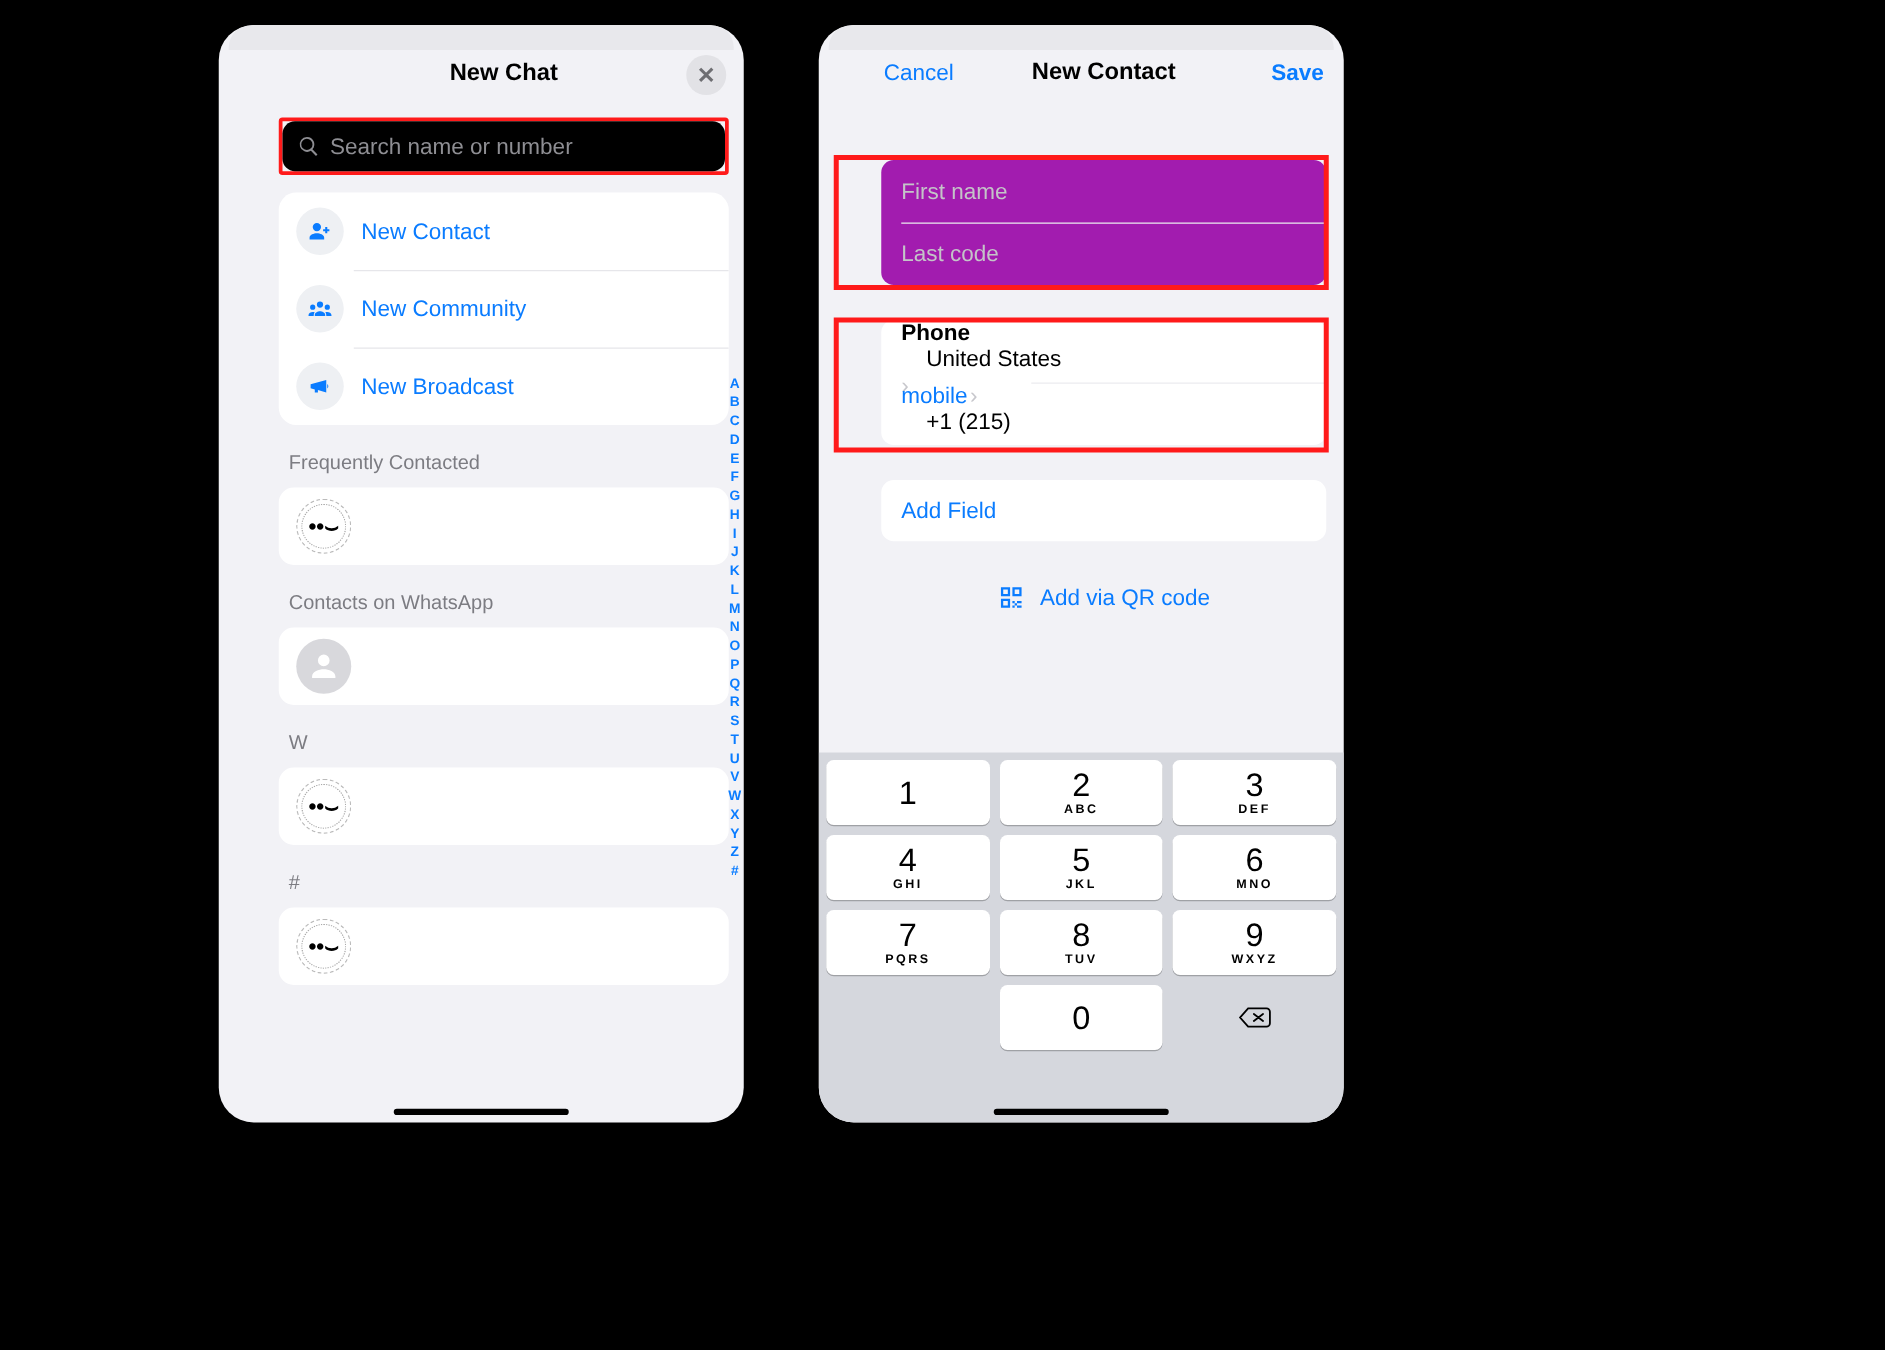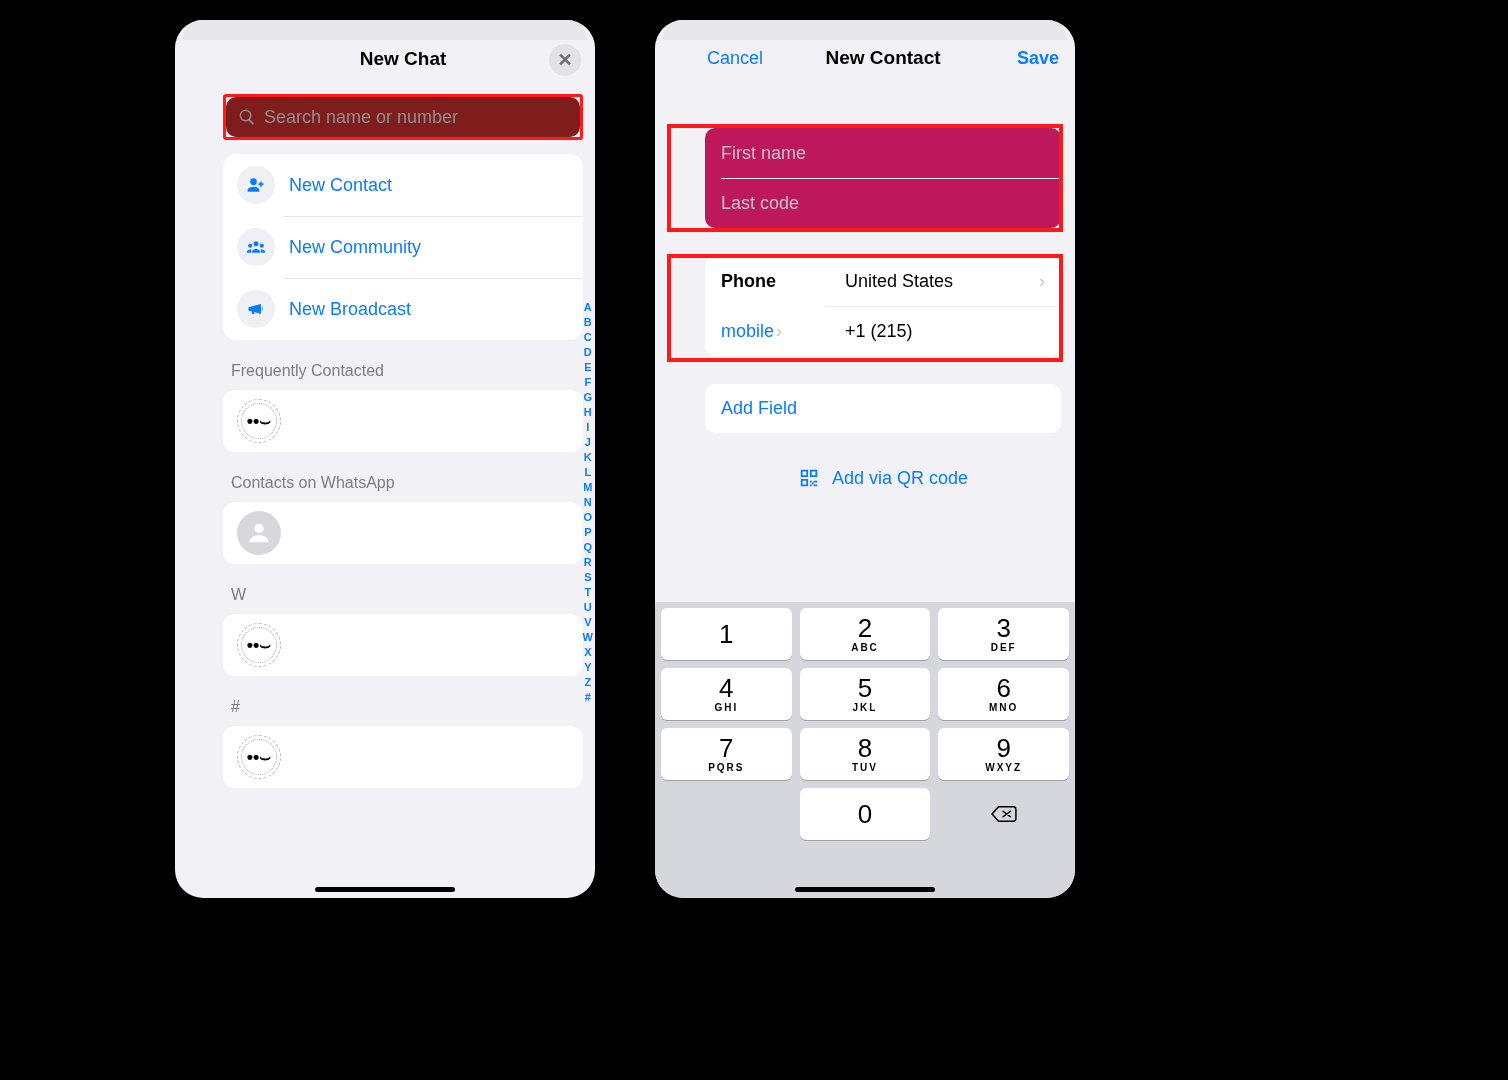--- a/index.html
+++ b/index.html
@@ -45,21 +45,21 @@
   .close-btn {
     position: absolute; right: 14px; top: 12px;
     width: 32px; height: 32px; border-radius: 50%;
     background: #e2e2e6; display: flex; align-items: center; justify-content: center;
     color: #6e6e72; font-size: 18px; font-weight: 600;
   }
   .search-wrap {
     margin: 8px 12px 0 12px;
   }
   .search-field {
-    background: #7f1d1d;
+    background: #000000;
     border-radius: 10px;
     height: 40px;
     display: flex; align-items: center;
     padding: 0 12px;
     color: #8e8e93;
     font-size: 18px;
   }
   .search-field svg { width: 18px; height: 18px; margin-right: 8px; fill: #8e8e93; flex-shrink: 0; }
   .red-box { border: 3px solid #ff1a1a; border-radius: 3px; }
 
@@ -140,26 +140,26 @@
     position: relative;
     height: 52px;
     display: flex; align-items: center; justify-content: center;
     margin-top: 12px;
     padding: 0 16px;
   }
   .rc-title { font-size: 19px; font-weight: 700; color:#000; }
   .rc-left { position: absolute; left: 16px; color:#0a7cff; font-size: 18px; }
   .rc-right { position: absolute; right: 16px; color:#0a7cff; font-size: 18px; font-weight: 700; }
 
-  .name-card { background:#be185d; margin: 44px 14px 0 14px; border-radius: 10px; overflow:hidden; }
+  .name-card { background:#a21caf; margin: 44px 14px 0 14px; border-radius: 10px; overflow:hidden; }
   .name-row { height: 50px; padding: 0 16px; display:flex; align-items:center; color:#c4c4c8; font-size:18px; position:relative; }
   .name-row + .name-row::before { content:""; position:absolute; top:0; left:16px; right:0; height:1px; background:#ececef; }
 
   .phone-card { background:#fff; margin: 28px 14px 0 14px; border-radius: 10px; overflow:hidden; }
-  .p-row { height: 50px; display:flex; align-items:center; position:relative; padding: 0 16px; font-size:18px; }
+  .p-row { height: 50px; display:flex; position:relative; padding: 0 16px; font-size:18px;flex-direction:column; }
   .p-row + .p-row::before { content:""; position:absolute; top:0; left:120px; right:0; height:1px; background:#ececef; }
   .p-label { width: 104px; color:#000; }
   .p-label-link { width: 104px; color:#0a7cff; display:flex; align-items:center; gap:2px; }
   .p-val { color:#000; flex:1;margin-left:20px; }
   .chev { color:#c7c7cc; font-size:18px; }
 
   .addfield-card { background:#fff; margin: 28px 14px 0 14px; border-radius:10px; padding: 14px 16px; color:#0a7cff; font-size:18px; }
 
   .qr-row {
     display:flex; align-items:center; justify-content:center; gap:12px;

